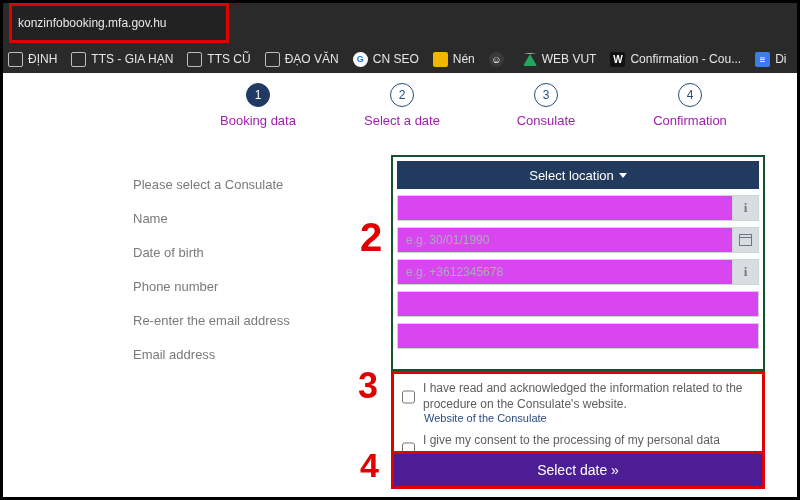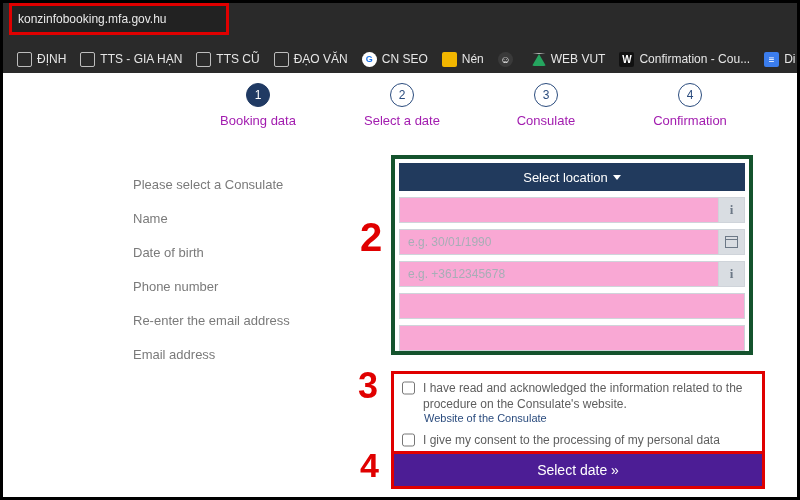--- a/index.html
+++ b/index.html
@@ -1,24 +1,24 @@
 <!DOCTYPE html>
 <html><head>
 <meta charset="utf-8">
 <style>
   * { box-sizing: border-box; margin: 0; padding: 0; }
   html, body { width: 800px; height: 500px; overflow: hidden; font-family: Arial, Helvetica, sans-serif; background:#fff; }
   .frame { position:relative; width:800px; height:500px; border:3px solid #000; background:#fff; }
 
   
   .browser { position:absolute; top:0; left:0; right:0; height:70px; background:#2a2a2a; }
-  .addr-wrap { position:absolute; top:0; left:6px; width:220px; height:32px; background:#222; border:3px solid #e00000; display:flex; align-items:center; padding:0 6px; }
+  .addr-wrap { position:absolute; top:0; left:6px; width:220px; height:40px; background:#222; border:3px solid #e00000; display:flex; align-items:center; padding:0 6px; }
   .addr { color:#e9e9e9; font-size:12px; white-space:nowrap; overflow:hidden; }
 
-  .bmbar { position:absolute; top:42px; left:0; right:0; height:28px; display:flex; align-items:center; gap:14px; padding:0 14px; color:#e6e6e6; font-size:12px; }
+  .bmbar { position:absolute; top:42px; left:0; right:0; height:28px; display:flex; align-items:center; gap:14px; padding:0 5px; color:#e6e6e6; font-size:12px; }
   .bm { display:flex; align-items:center; gap:5px; white-space:nowrap; cursor:pointer; }
   .bm-ico { width:15px; height:15px; border:1px solid #bdbdbd; border-radius:2px; display:flex; align-items:center; justify-content:center; font-size:10px; color:#bdbdbd; }
   .bm-ico.g { background:#fff; border:none; color:#1a73e8; font-weight:bold; border-radius:50%; font-size:9px;}
   .bm-ico.y { background:#f2b600; border:none; color:#fff; }
   .bm-ico.dk { background:#3a3a3a; border:none; color:#fff; border-radius:50%; }
   .bm-ico.tri { width:0;height:0;border-left:7px solid transparent;border-right:7px solid transparent;border-bottom:12px solid #25a55f; background:none; }
   .bm-ico.w { background:#111; color:#fff; border:none; font-weight:bold; }
   .bm-ico.doc { background:#3b7ded; color:#fff; border:none; }
 
   
@@ -29,34 +29,34 @@
   .step { display:flex; flex-direction:column; align-items:center; gap:6px; width:110px; }
   .bubble { width:24px; height:24px; border-radius:50%; border:1px solid #2b4c7e; color:#2b4c7e; display:flex; align-items:center; justify-content:center; font-size:12px; background:#fff; }
   .bubble.active { background:#203a63; color:#fff; border-color:#203a63; }
   .step-label { color:#a21caf; font-size:13px; }
 
   
   .form { position:absolute; top:82px; left:130px; right:32px; bottom:8px; }
   .labels { position:absolute; top:12px; left:0; width:230px; }
   .labels div { font-size:13px; color:#7a7a7a; height:34px; display:flex; align-items:center;text-align:right; }
 
-  .fields-box { position:absolute; top:0; left:258px; right:12px; border:4px solid #14532d; padding:4px 4px 0 4px; }
+  .fields-box { position:absolute; top:0; left:258px; right:0; border:2px solid #14532d; padding:4px 4px 20px 4px; }
   .sel-loc { background:#213a5d; color:#fff; height:28px; display:flex; align-items:center; justify-content:center; font-size:13px; gap:5px; cursor:pointer; }
   .caret { width:0;height:0;border-left:4px solid transparent;border-right:4px solid transparent;border-top:5px solid #fff; }
 
   .row { display:flex; margin-top:6px; height:26px; }
-  .inp { flex:1; border:1px solid #cfd4da; background:#f9a8d4; font-size:12px; color:#333; padding:0 8px; }
+  .inp { flex:1; border:1px solid #cfd4da; background:#d946ef; font-size:12px; color:#333; padding:0 8px; }
   .inp::placeholder { color:#a7aeb6; }
   .addon { width:26px; background:#d9dde2; border:1px solid #cfd4da; border-left:none; display:flex; align-items:center; justify-content:center; color:#6c7886; font-family:"Times New Roman", serif; font-weight:bold; font-size:13px; }
   .addon.cal { font-family:Arial; font-weight:normal; }
   .cal-ico { width:13px; height:12px; border:1px solid #6c7886; position:relative; }
   .cal-ico:before { content:""; position:absolute; top:2px; left:0; right:0; border-top:1px solid #6c7886; }
 
   .checks-box { position:absolute; top:216px; left:258px; right:0; border:3px solid #e00000; padding:6px 8px 8px 8px; }
-  .chk { display:flex; gap:8px; align-items:flex-start; font-size:12px; color:#5e5e5e; line-height:1.35; }
+  .chk { display:flex; gap:8px; align-items:center; font-size:12px; color:#5e5e5e; line-height:1.35; }
   .chk input { margin-top:1px; width:14px; height:14px; }
   .linkish { color:#2b4c7e; font-size:11px; margin:0 0 8px 22px; cursor:pointer; }
 
   .btn-box { position:absolute; bottom:0; left:258px; right:0; border:3px solid #e00000; }
   .btn { background:#4c1d95; color:#fff; height:32px; display:flex; align-items:center; justify-content:center; font-size:14px; cursor:pointer; }
 
   
   .ann { position:absolute; color:#e00000; font-weight:900; font-family:Arial Black, Arial, sans-serif; }
   .a1 { top:-2px; left:240px; font-size:30px; }
   .a2 { top:212px; left:357px; font-size:40px; }

